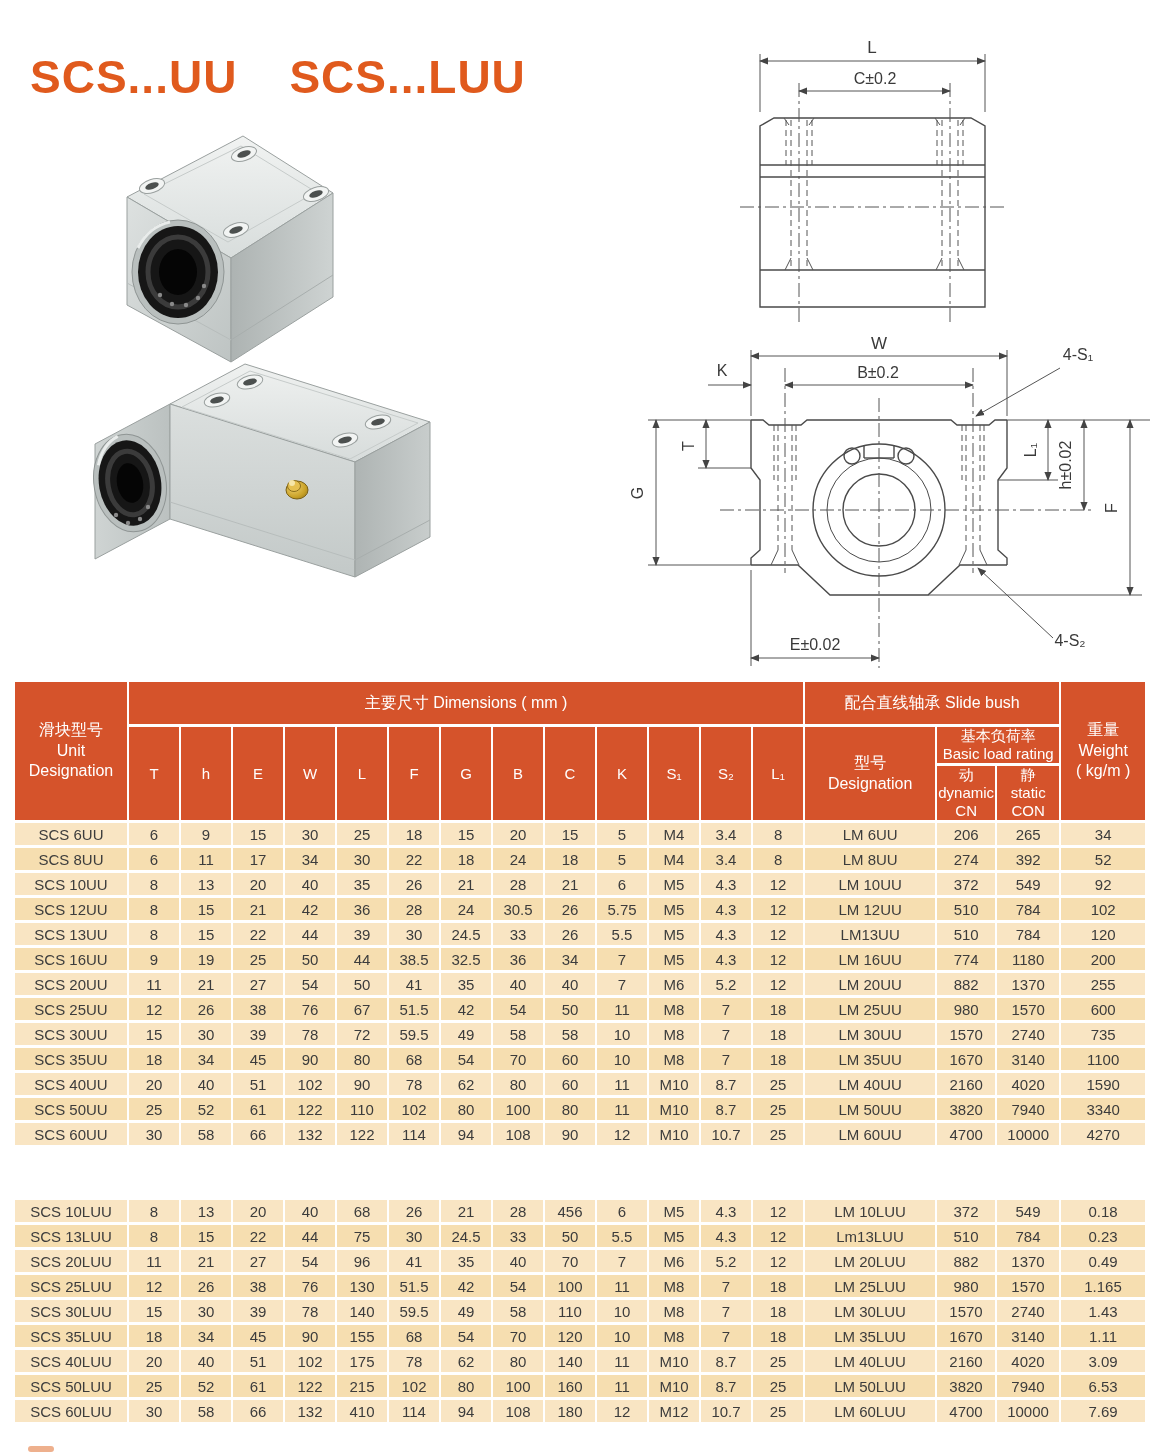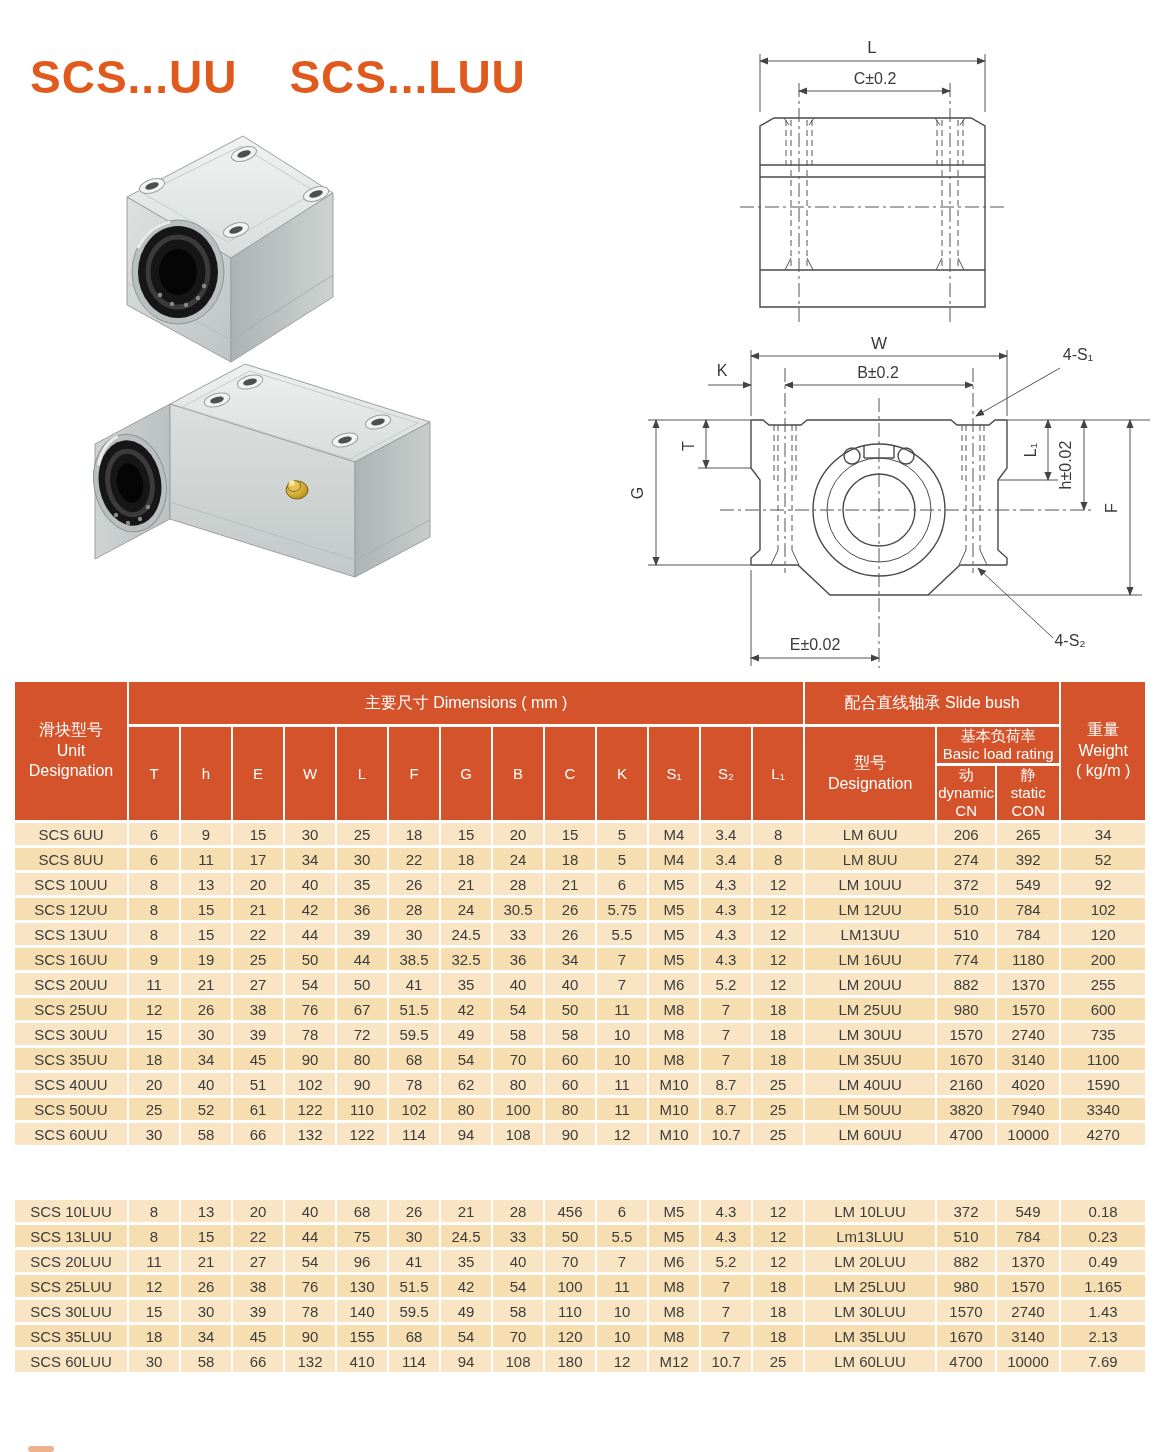--- a/index.html
+++ b/index.html
@@ -739,21 +739,61 @@
           <td>54</td>
           <td>70</td>
           <td>120</td>
           <td>10</td>
           <td>M8</td>
           <td>7</td>
           <td>18</td>
           <td>LM 35LUU</td>
           <td>1670</td>
           <td>3140</td>
-          <td>2.13</td>
+          <td>1.11</td>
+        </tr>
+        <tr>
+          <td>SCS 40LUU</td>
+          <td>20</td>
+          <td>40</td>
+          <td>51</td>
+          <td>102</td>
+          <td>175</td>
+          <td>78</td>
+          <td>62</td>
+          <td>80</td>
+          <td>140</td>
+          <td>11</td>
+          <td>M10</td>
+          <td>8.7</td>
+          <td>25</td>
+          <td>LM 40LUU</td>
+          <td>2160</td>
+          <td>4020</td>
+          <td>3.09</td>
+        </tr>
+        <tr>
+          <td>SCS 50LUU</td>
+          <td>25</td>
+          <td>52</td>
+          <td>61</td>
+          <td>122</td>
+          <td>215</td>
+          <td>102</td>
+          <td>80</td>
+          <td>100</td>
+          <td>160</td>
+          <td>11</td>
+          <td>M10</td>
+          <td>8.7</td>
+          <td>25</td>
+          <td>LM 50LUU</td>
+          <td>3820</td>
+          <td>7940</td>
+          <td>6.53</td>
         </tr>
         <tr>
           <td>SCS 60LUU</td>
           <td>30</td>
           <td>58</td>
           <td>66</td>
           <td>132</td>
           <td>410</td>
           <td>114</td>
           <td>94</td>

